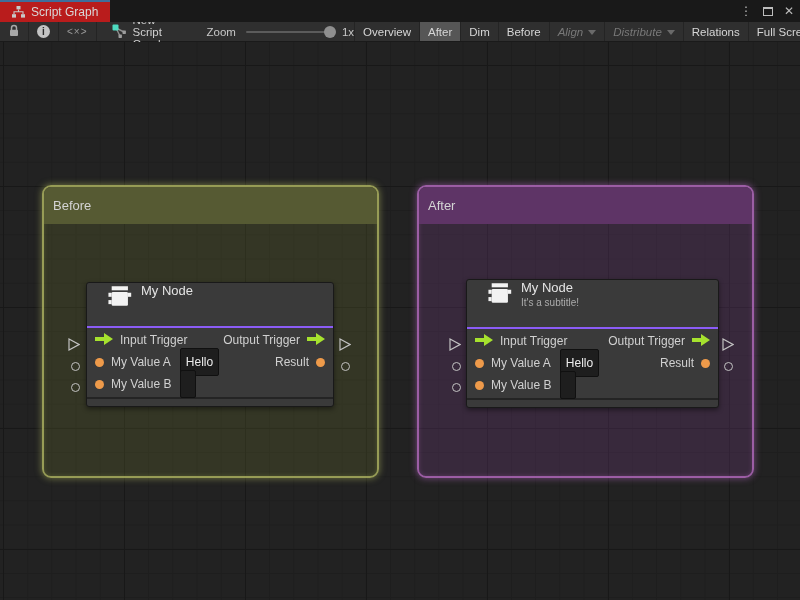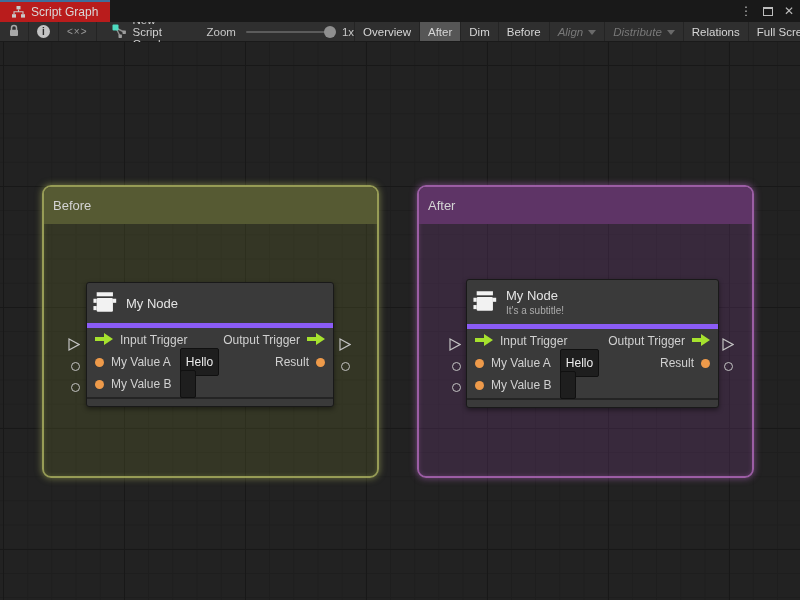--- a/index.html
+++ b/index.html
@@ -63,22 +63,22 @@
   .after  .group-header { background:#5e3466; }
   .group-body { height:100%; }
   .before .group-body { background:rgba(86,92,44,.35); }
   .after  .group-body { background:rgba(110,58,122,.30); }
 
   
   .node { position:absolute; background:#3a3a3a; border:1px solid #191919; border-radius:3px;
           box-shadow:0 2px 5px rgba(0,0,0,.45); color:#d0d0d0; font-size:12px; }
   .node.before-node { left:86px; top:240px; width:248px; }
   .node.after-node  { left:466px; top:237px; width:253px; }
-  .node-header { display:flex; align-items:center; gap:9px; padding:0 4px;
-                 border-bottom:5px solid #8b5cf6; }
+  .node-header { display:flex; align-items:flex-start; gap:9px; padding:0 19px;
+                 border-bottom:2px solid #8b5cf6; }
   .before-node .node-header { height:45px; }
   .after-node  .node-header { height:49px; }
   .node-title { font-size:13px; color:#e4e4e4; }
   .node-subtitle { font-size:10px; color:#ababab; margin-top:2px; }
   .node-body { padding:1px 0 2px 0; }
   .prow { height:22px; display:flex; align-items:center; justify-content:space-between; padding:0 8px;text-align:center; }
   .pleft, .pright { display:flex; align-items:center; gap:7px; }
   .node-footer { height:9px; border-top:2px solid #242424; }
   .dot { width:9px; height:9px; border-radius:50%; background:#ee9a4a; }
   .field { background:#1e1e1e; border:1px solid #101010; border-radius:2px; height:28px;

